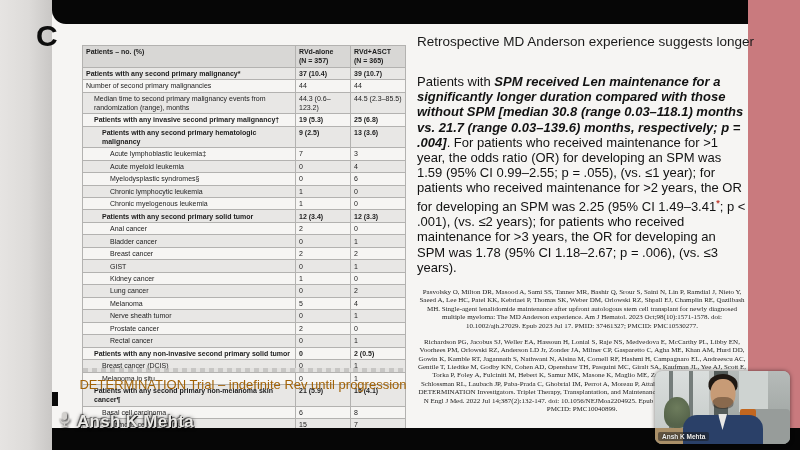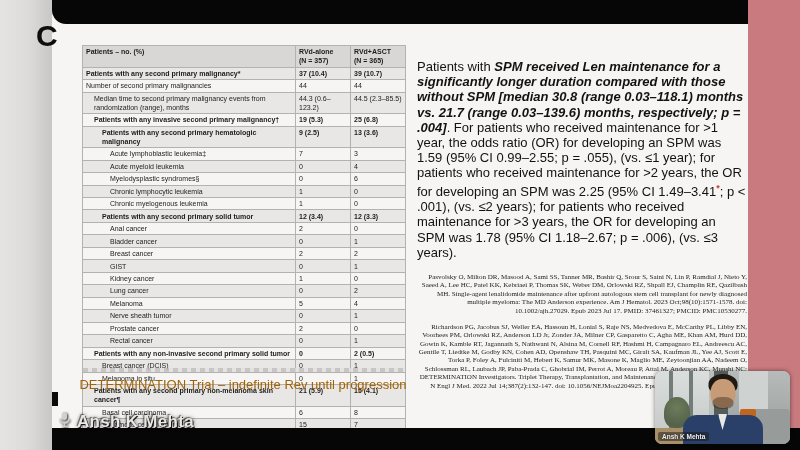--- a/index.html
+++ b/index.html
@@ -47,21 +47,21 @@
   .caption{position:absolute;left:78px;top:377px;width:330px;text-align:center;z-index:3;
     font-size:13px;font-weight:500;color:#a16207;white-space:nowrap;}
 
   
   .right-panel{position:absolute;left:417px;top:34px;width:330px;z-index:3;color:#171717;}
   .rp-title{font-size:13.5px;white-space:nowrap;color:#1a1a1a;}
   .rp-para{margin-top:25px;font-size:13px;line-height:15.2px;color:#121212;}
   .seg-bold{font-weight:700;font-style:italic;}
   .red-mark{color:#c0392b;font-size:9px;vertical-align:super;font-weight:700;}
   .rp-ref{font-family:"Liberation Serif",serif;font-size:7px;line-height:1.2;color:#222;
-    margin-top:13px;text-align:right;}
+    margin-top:13px;text-align:center;}
   .rp-ref + .rp-ref{margin-top:8px;}
 
   
   .name-tag{position:absolute;left:58px;top:411px;z-index:6;display:flex;align-items:center;gap:6px;}
   .name-tag .mic{filter:drop-shadow(1px 1px 1px rgba(0,0,0,.85));}
   .name-tag .label{font-size:17px;font-weight:700;color:#e9e8e5;letter-spacing:.3px;
     text-shadow:1px 1px 0 rgba(0,0,0,.85),-1px -1px 1px rgba(0,0,0,.5),0 0 4px rgba(0,0,0,.65);}
 
   
   .webcam{position:absolute;left:655px;top:371px;width:135px;height:73px;z-index:7;
@@ -262,20 +262,21 @@
           </tr>
         </tbody>
     </table>
   </div>
 
   <div class="table-footnote"></div>
 
   <div class="caption">DETERMINATION Trial – indefinite Rev until progression</div>
 
   <div class="right-panel">
+    <div class="rp-title">Retrospective MD Anderson experience suggests longer</div>
     <div class="rp-para">
       <span>Patients with </span><span class="seg-bold">SPM received Len maintenance for a significantly longer duration compared with those without SPM [median 30.8 (range 0.03–118.1) months vs. 21.7 (range 0.03–139.6) months, respectively; p = .004]</span><span>. For patients who received maintenance for &gt;1 year, the odds ratio (OR) for developing an SPM was 1.59 (95% CI 0.99–2.55; p = .055), (vs. ≤1 year); for patients who received maintenance for &gt;2 years, the OR for developing an SPM was 2.25 (95% CI 1.49–3.41</span><span class="red-mark">*</span><span>; p &lt; .001), (vs. ≤2 years); for patients who received maintenance for &gt;3 years, the OR for developing an SPM was 1.78 (95% CI 1.18–2.67; p = .006), (vs. ≤3 years).</span>
     </div>
     <p class="rp-ref">Pasvolsky O, Milton DR, Masood A, Sami SS, Tanner MR, Bashir Q, Srour S, Saini N, Lin P, Ramdial J, Nieto Y, Saeed A, Lee HC, Patel KK, Kebriaei P, Thomas SK, Weber DM, Orlowski RZ, Shpall EJ, Champlin RE, Qazilbash MH. Single-agent lenalidomide maintenance after upfront autologous stem cell transplant for newly diagnosed multiple myeloma: The MD Anderson experience. Am J Hematol. 2023 Oct;98(10):1571-1578. doi: 10.1002/ajh.27029. Epub 2023 Jul 17. PMID: 37461327; PMCID: PMC10530277.</p>
     <p class="rp-ref">Richardson PG, Jacobus SJ, Weller EA, Hassoun H, Lonial S, Raje NS, Medvedova E, McCarthy PL, Libby EN, Voorhees PM, Orlowski RZ, Anderson LD Jr, Zonder JA, Milner CP, Gasparetto C, Agha ME, Khan AM, Hurd DD, Gowin K, Kamble RT, Jagannath S, Nathwani N, Alsina M, Cornell RF, Hashmi H, Campagnaro EL, Andreescu AC, Gentile T, Liedtke M, Godby KN, Cohen AD, Openshaw TH, Pasquini MC, Giralt SA, Kaufman JL, Yee AJ, Scott E, Torka P, Foley A, Fulciniti M, Hebert K, Samur MK, Masone K, Maglio ME, Zeytoonjian AA, Nadeem O, Schlossman RL, Laubach JP, Paba-Prada C, Ghobrial IM, Perrot A, Moreau P, Attal M, Anderson KC, Munshi NC; DETERMINATION Investigators. Triplet Therapy, Transplantation, and Maintenance until Progression in Myeloma. N Engl J Med. 2022 Jul 14;387(2):132-147. doi: 10.1056/NEJMoa2204925. Epub 2022 Jun 5. PMID: 35660812; PMCID: PMC10040899.</p>
   </div>
 
   <div class="name-tag">
     <span class="mic">
       <svg width="13" height="17" viewBox="0 0 13 17">

